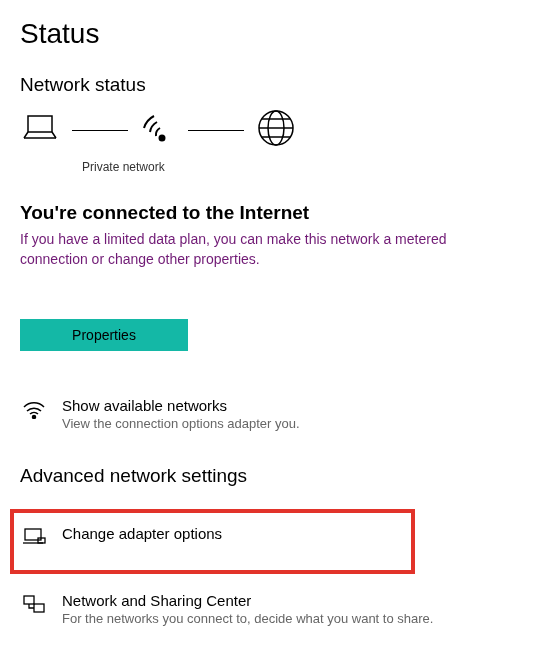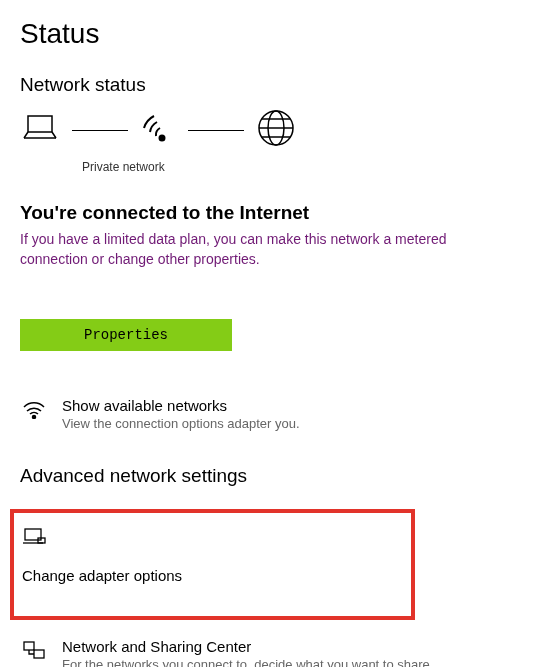--- a/index.html
+++ b/index.html
@@ -48,28 +48,28 @@
       line-height: 1.4;
       max-width: 430px;
       margin-bottom: 50px;
     }
     .button-row {
       display: flex;
       gap: 20px;
       margin-bottom: 42px;
     }
     .flat-button {
-      width: 212px;
+      width: 168px;
       height: 32px;
-      background: #84cc16;
+      background: #14b8a6;
       border: none;
       font-size: 14px;
       color: #000;
       cursor: pointer;
-      font-family: Liberation Mono, monospace;
+      font-family: Liberation Sans, sans-serif;
     }
     .link-row {
       display: flex;
       align-items: flex-start;
       gap: 16px;
       margin-bottom: 20px;
       cursor: pointer;
       padding: 4px 2px;
     }
     .link-row .icon-wrap {
@@ -94,21 +94,21 @@
       margin-top: 30px;
       margin-bottom: 22px;
     }
     .highlight {
       border: 4px solid #e2332a;
       margin-left: -10px;
       margin-right: 120px;
       padding: 8px 6px 10px 6px;
       margin-bottom: 14px;
     }
-    .highlight .link-row { margin-bottom: 16px; flex-direction: column; }
+    .highlight .link-row { margin-bottom: 5px; }
   </style>
 </head>
 <body>
 
 <h1 class="page-title">Status</h1>
 
 <h2 class="section-heading">Network status</h2>
 
 <div class="diagram">
   <span class="icon-wrap">

